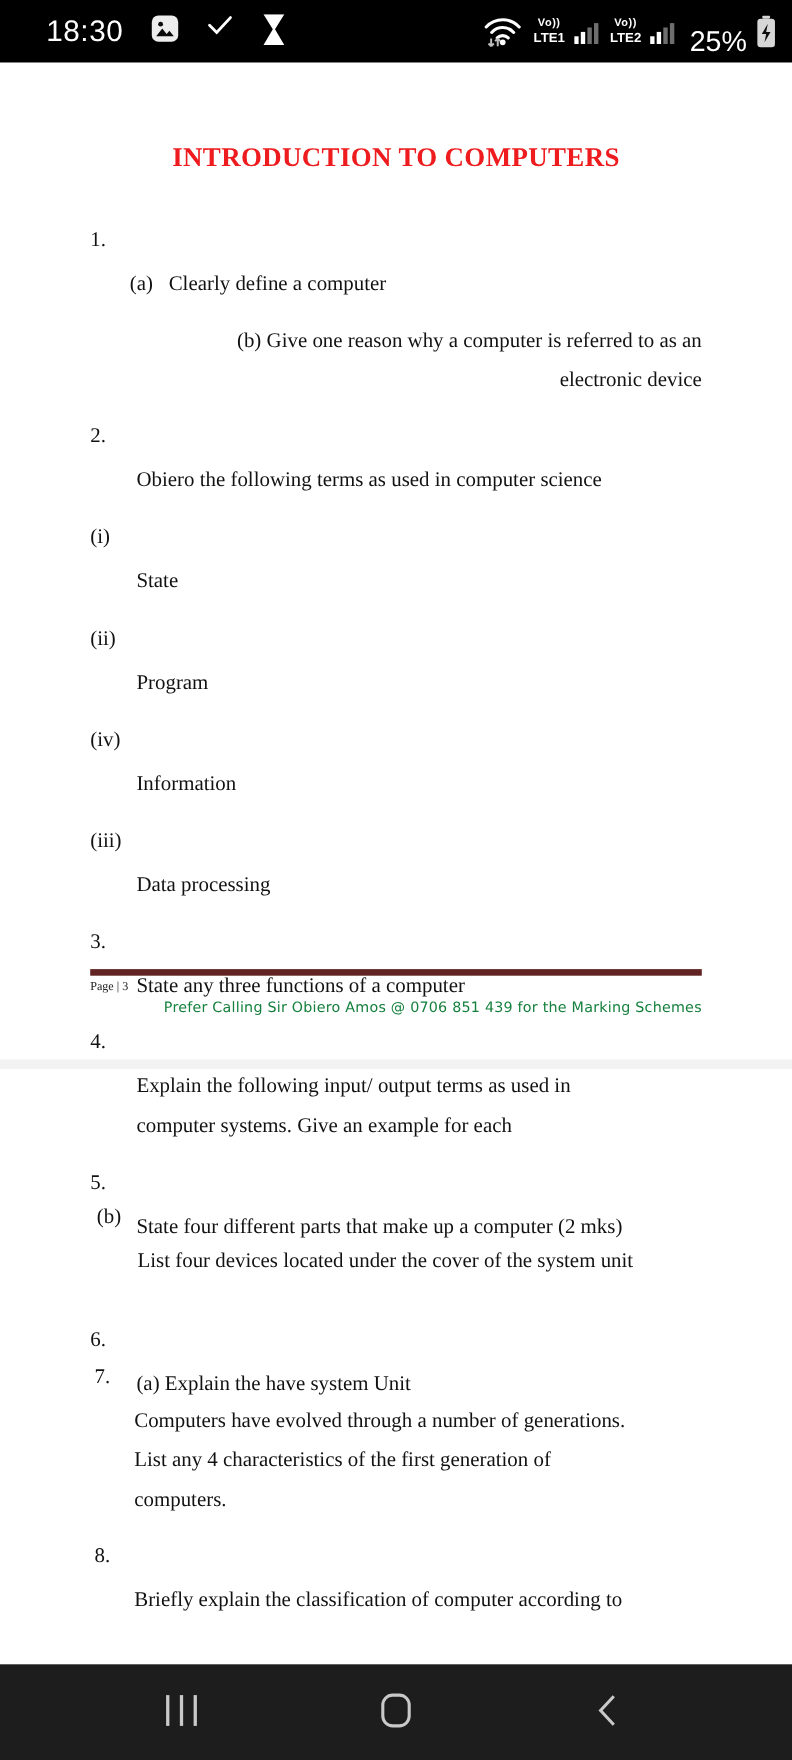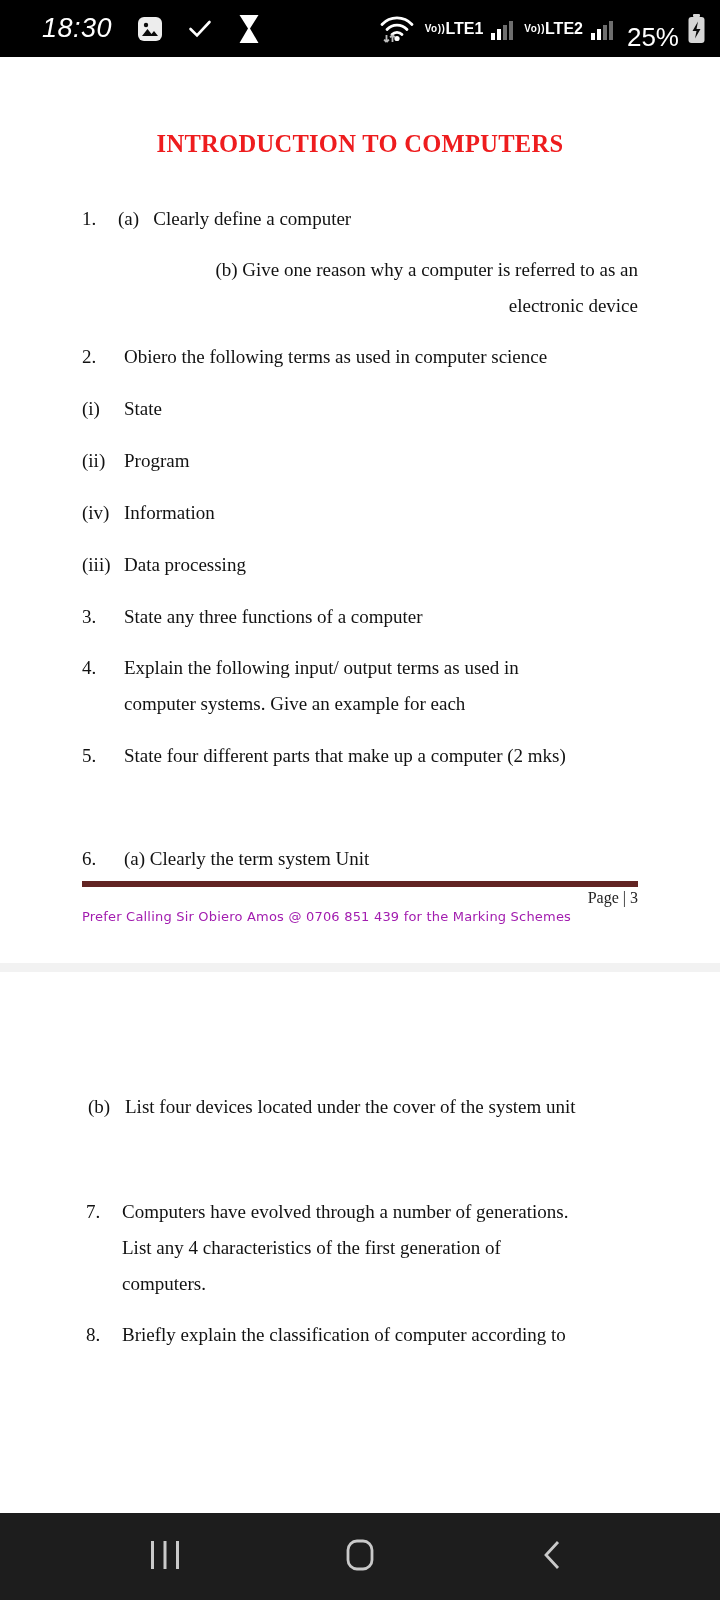--- a/index.html
+++ b/index.html
@@ -6,55 +6,55 @@
   body{
     width:720px;height:1600px;background:#ffffff;position:relative;overflow:hidden;
     font-family:"Liberation Serif", serif;
   }
   
   .status-bar{
     height:57px;background:#000;color:#fff;display:flex;align-items:center;
     justify-content:space-between;padding:0 14px 0 42px;box-sizing:border-box;
     font-family:"Liberation Sans", sans-serif;
   }
-  .sb-left{display:flex;align-items:center;gap:25px;font-style:italic;}
+  .sb-left{display:flex;gap:25px;}
   .sb-time{font-size:27px;letter-spacing:.5px;}
   .sb-right{display:flex;align-items:center;gap:8px;}
-  .volte{display:flex;flex-direction:row;align-items:center;line-height:1;font-weight:700;}
+  .volte{display:flex;flex-direction:column;align-items:center;line-height:1;font-weight:700;}
   .volte .vo{font-size:10px;letter-spacing:.5px;}
-  .volte .net{font-size:16px;margin-top:1px;}
+  .volte .net{font-size:12px;margin-top:1px;}
   .sb-pct{font-size:26px;margin-left:3px;margin-top:17px;}
   .sb-ic{display:block;}
   
   .page1{
     height:906px;background:#fff;position:relative;
     padding:56px 82px 0;box-sizing:border-box;
   }
   .doc-title{
     text-align:center;color:#ee1c1e;font-weight:bold;font-size:24.5px;
     line-height:30px;letter-spacing:.3px;margin:16px 0 42px 0;
   }
   .para{font-size:19px;line-height:36px;color:#121212;white-space:pre-wrap;margin:0 0 16px 0;}
   .hang{display:flex;}
   .hang .num{flex:0 0 42px;}
   .hang .num.w36{flex:0 0 36px;}
   .hang .num.w37{flex:0 0 37px;}
-  .hang .txt{flex:1;}
+  .hang .txt{flex:1;margin-top:40px;}
   .mb15{margin-bottom:15px;}
   .mb67{margin-bottom:67px;}
   .mb69{margin-bottom:69px;}
   .indent36{text-indent:36px;text-align:right;}
   .indent8{text-indent:8px;}
   .pl6{padding-left:6px;}
   .pl4{padding-left:4px;}
   .page-footer{position:absolute;left:82px;right:82px;top:824px;}
   .footer-rule{height:6px;background:#622423;}
-  .footer-page{ text-align:right;font-size:16px;line-height:17px;margin-top:2px;color:#222;}
+  .footer-page{ font-size:11px;line-height:17px;margin-top:2px;color:#222;}
   .footer-contact{
-    text-align:left;font-size:13px;line-height:15px;margin-top:3px;color:#a21caf;
+    text-align:right;font-size:13px;line-height:15px;margin-top:3px;color:#15803d;
     font-family:"DejaVu Sans", sans-serif;letter-spacing:.2px;
   }
   .page-break{height:9px;background:#f2f2f2;}
   .page2{
     height:541px;background:#fff;padding:117px 82px 0;box-sizing:border-box;overflow:hidden;
   }
   
   .nav-bar{
     height:87px;background:#1d1d1d;display:flex;align-items:center;
     justify-content:space-between;padding:0 152px 0 144px;box-sizing:border-box;
@@ -178,21 +178,21 @@
 computer systems. Give an example for each</span>
   </div>
 
   <div class="para hang mb67">
     <span class="num">5.</span>
     <span class="txt">State four different parts that make up a computer (2 mks)</span>
   </div>
 
   <div class="para hang">
     <span class="num">6.</span>
-    <span class="txt">(a) Clearly the term system Unit</span>
+    <span class="txt">(a) Explain the have system Unit</span>
   </div>
 
   <div class="page-footer">
     <div class="footer-rule"></div>
     <div class="footer-page">Page | 3</div>
     <div class="footer-contact">Prefer Calling Sir Obiero Amos @ 0706 851 439 for the Marking Schemes</div>
   </div>
 </div>
 
 <div class="page-break"></div>

